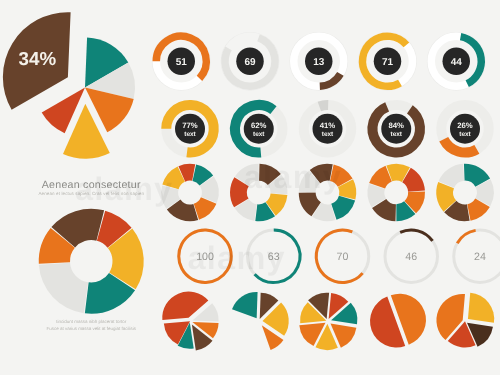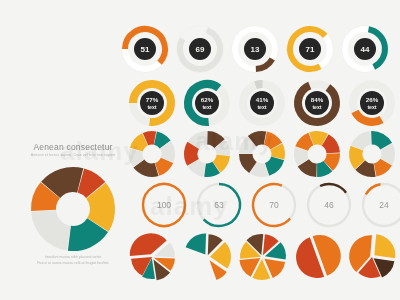--- a/index.html
+++ b/index.html
@@ -49,20 +49,34 @@
   .wm-text{
     font-size:26px;font-weight:700;fill:#000;opacity:.045;
     letter-spacing:1px;
   }
 </style>
 </head>
 <body>
 
 <div class="stage">
 
+  <div class="node" id="feature-pie">
+    <svg width="146" height="135" viewBox="0 0 146 135">
+      <g id="feature-slices">
+          <path d="M 48.31417183743189 53.711567850029915 L 3.2808508406410866 79.71156785002992 A 52 52 0 0 1 50.49170583135029 1.7571806848892777 Z" fill="#67422b"></path>
+          <path d="M 62 62 L 63.675026149168 22.03508679604566 A 40 40 0 0 1 96.64101615137756 42.00000000000001 Z" fill="#0f8478"></path>
+          <path d="M 62 62 L 96.64101615137756 42.00000000000001 A 40 40 0 0 1 100.94315611492641 71.13403480442624 Z" fill="#e3e3e0"></path>
+          <path d="M 62 62 L 100.94315611492641 71.13403480442624 A 40 40 0 0 1 79.78540716739708 97.82847040957651 Z" fill="#e8741c"></path>
+          <path d="M 62.27225145848364 74.99714888517299 L 81.83619934262043 114.40846633570716 A 44 44 0 0 1 44.37583916314841 115.19314902144743 Z" fill="#f2b127"></path>
+          <path d="M 62 62 L 45.73053427696797 98.54181830570403 A 40 40 0 0 1 27.358983848622444 81.99999999999999 Z" fill="#cf4520"></path>
+        </g>
+
+    <text id="feature-pct" class="pct-label" x="23.9" y="43.9" text-anchor="middle">34%</text>
+      </svg>
+  </div>
 
   <div class="heading">Aenean consectetur</div>
   <div class="subheading">Aenean et lectus sapien. Cras vel felis non sapien</div>
 
   <div class="node" style="left:16px;top:165px;">
     <svg width="114" height="88" viewBox="0 0 114 88">
       <g id="big-donut-slices">
           <path d="M 25.110605091935007 16.66748287483426 A 42 42 0 0 1 67.30291020690971 3.28329530440417
           L 61.170225559939645 27.51942905178264 A 17 17 0 0 0 44.092387775307024 32.93683830648053 Z" fill="#67422b"></path>
           <path d="M 68.15335693444597 3.5079930221673763 A 42 42 0 0 1 89.26790799092798 17.115392621631866

